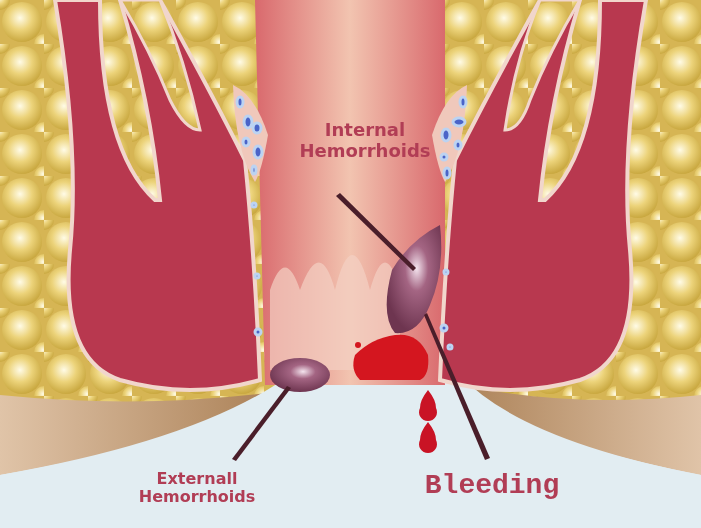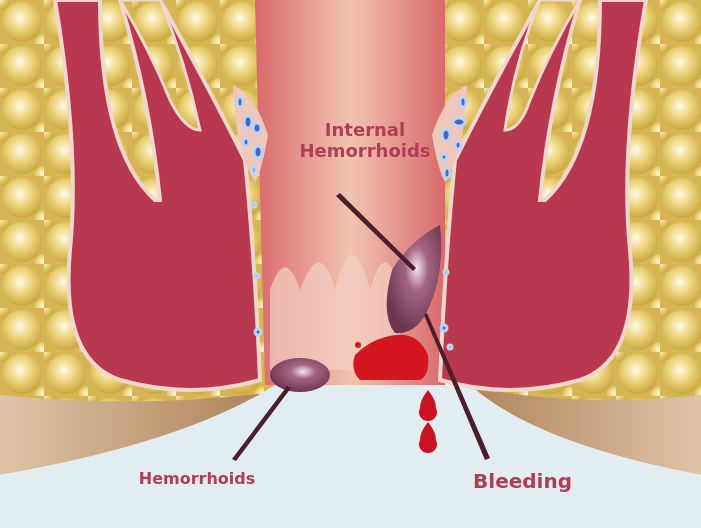--- a/index.html
+++ b/index.html
@@ -2,21 +2,21 @@
 <html><head>
 <meta charset="utf-8">
 <style>
   html, body { margin: 0; padding: 0; }
   body { width: 701px; height: 528px; overflow: hidden; background: #e2edf2; font-family: "Liberation Sans", sans-serif; }
   .stage { position: relative; width: 701px; height: 528px; }
   svg.art { position: absolute; left: 0; top: 0; }
   .label { position: absolute; color: #b13d55; font-weight: bold; text-align: center; line-height: 1.15; font-family: "DejaVu Sans", sans-serif; }
   .lbl-internal { left: 292px; top: 120px; width: 146px; font-size: 18px; }
   .lbl-external { left: 122px; top: 470px; width: 150px; font-size: 16px; }
-  .lbl-bleeding { left: 412px; top: 470px; width: 160px; font-size: 20px; text-align: right; }
+  .lbl-bleeding { left: 412px; top: 470px; width: 160px; font-size: 28px; text-align: center; font-family: Liberation Mono, monospace; }
 </style>
 </head>
 <body>
 
 <div class="stage">
   <svg class="art" width="701" height="528" viewBox="0 0 701 528">
     <defs>
       <linearGradient id="canal" x1="0" x2="1" y1="0" y2="0">
         <stop offset="0" stop-color="#d9696d"></stop>
         <stop offset="0.5" stop-color="#f2c4b0"></stop>
@@ -100,16 +100,17 @@
     <polygon points="336,196 340,193 416,268 413,271" fill="#4a1e2a"></polygon>
     <polygon points="424,315 427,313 490,458 485,460" fill="#4a1e2a"></polygon>
     <polygon points="287,386 291,388 236,461 232,459" fill="#4a1e2a"></polygon>
   </svg>
 
   <div class="label lbl-internal">
     <div>Internal</div>
     <div>Hemorrhoids</div>
   </div>
   <div class="label lbl-external">
+    <div>Externall</div>
     <div>Hemorrhoids</div>
   </div>
   <div class="label lbl-bleeding">Bleeding</div>
 </div>
 
 </body></html>

